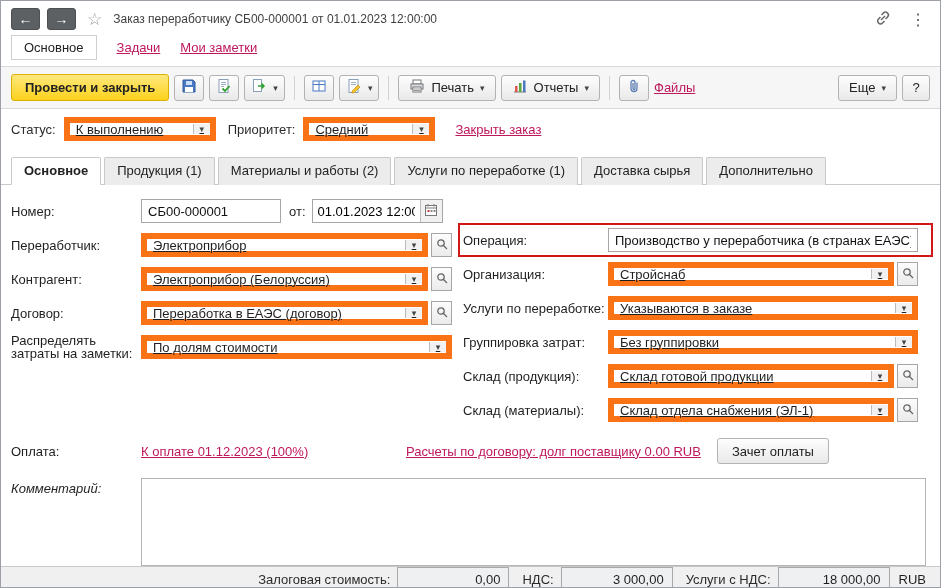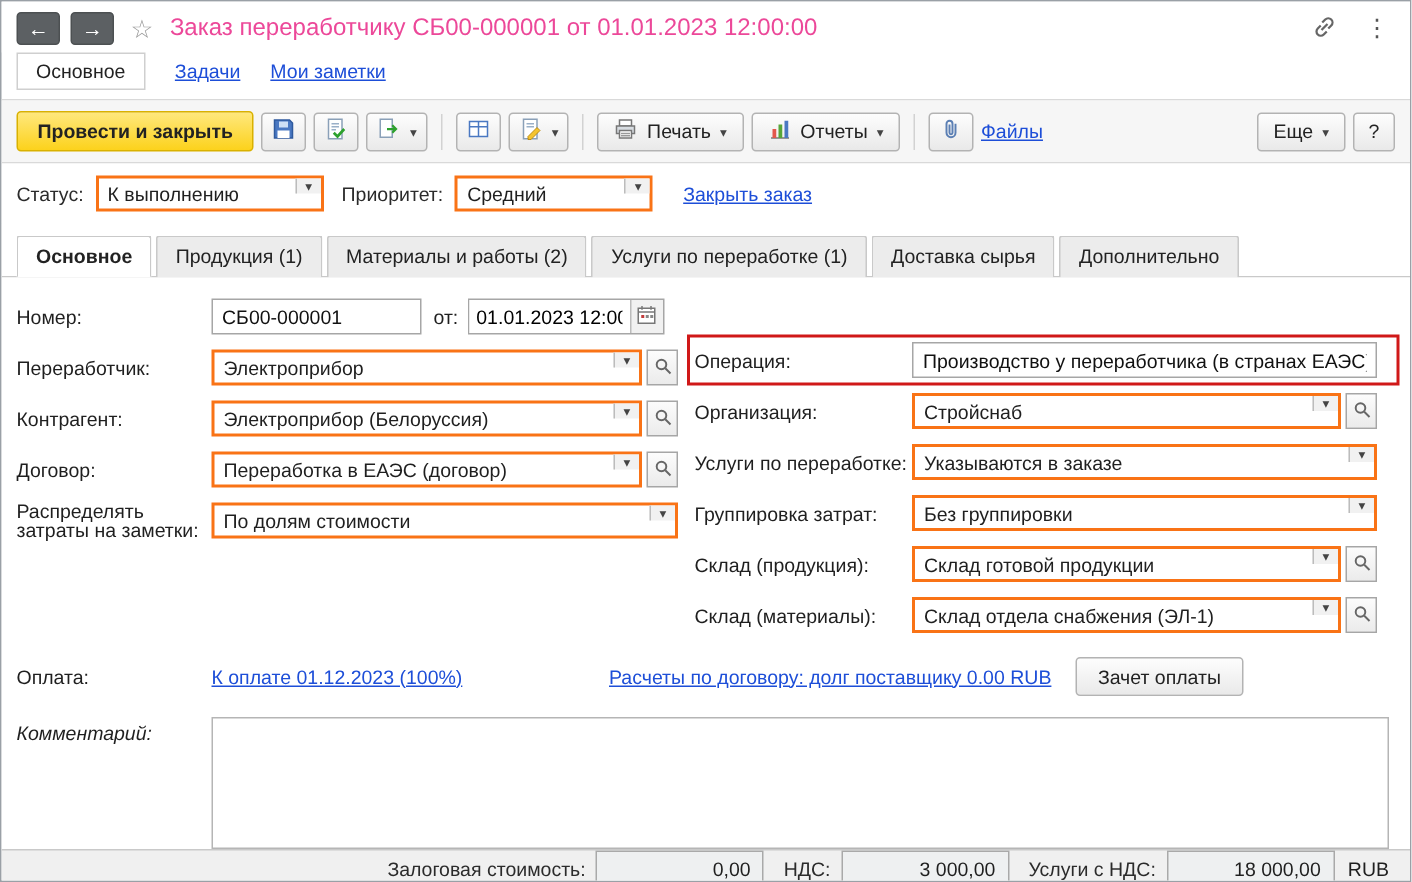--- a/index.html
+++ b/index.html
@@ -6,49 +6,49 @@
   html,body { background:#e9e9e9; }
   body { font-family: "Liberation Sans", sans-serif; font-size: 13px; color:#1f1f1f; }
   .window { width:941px; height:588px; background:#fff; border:1px solid #9aa0a6;
             display:flex; flex-direction:column; overflow:hidden; }
 
   
   .topbar { display:flex; align-items:center; gap:7px; padding:7px 10px 5px 10px; background:#fff; }
   .nav-btn { width:29px; height:22px; background:#5c6063; border:1px solid #4c5052; border-radius:3px;
              color:#fff; display:flex; align-items:center; justify-content:center; font-size:14px; cursor:pointer; }
   .star { font-size:17px; color:#9a9a9a; margin-left:4px; cursor:pointer; }
-  .title { font-size:16px; color:#ec4899; margin-left:4px; white-space:nowrap; overflow:hidden; }
+  .title { font-size:12px; color:#404040; margin-left:4px; white-space:nowrap; overflow:hidden; }
   .top-actions { margin-left:auto; display:flex; align-items:center; gap:14px; }
   .kebab { font-size:16px; color:#555; cursor:pointer; padding:0 4px; }
 
   
   .sectionbar { display:flex; align-items:center; gap:20px; padding:0 10px 6px 10px; border-bottom:1px solid #d9d9d9; }
   .section-active { border:1px solid #cfcfcf; background:#fff; padding:4px 12px; color:#222; cursor:pointer; }
-  a.link { color:#1d4ed8; text-decoration:underline; cursor:pointer; }
+  a.link { color:#be185d; text-decoration:underline; cursor:pointer; }
 
   
   .toolbar { display:flex; align-items:center; gap:5px; padding:7px 10px; background:#f6f6f6;
              border-bottom:1px solid #d9d9d9; }
   .btn { display:inline-flex; align-items:center; gap:6px; height:26px; padding:0 10px;
          background:linear-gradient(#fdfdfd,#e9e9e9); border:1px solid #b3b3b3; border-radius:3px;
          color:#222; cursor:pointer; font-size:13px;text-align:center; }
   .btn-yellow { font-weight:bold; background:linear-gradient(#ffe87d,#fcd21c); border:1px solid #d9b100;
                 height:27px; padding:0 13px; }
   .icon-btn { padding:0 6px; }
   .dd-arrow { font-size:9px; color:#444; }
   .sep { width:1px; height:24px; background:#d2d2d2; margin:0 4px; }
   .spacer { flex:1; }
   .help-btn { width:28px; justify-content:center; }
 
   
   .statusrow { display:flex; align-items:center; gap:8px; padding:8px 10px; background:#fff; }
   .lbl { color:#2b2b2b; white-space:nowrap; }
 
   
-  .combo { display:flex; align-items:flex-start; height:24px; border:2px solid #f97316; background:#fff; cursor:pointer; }
+  .combo { display:flex; align-items:center; height:24px; border:6px solid #f97316; background:#fff; cursor:pointer;text-decoration:underline; }
   .combo .val { flex:1; padding:3px 6px; white-space:nowrap; overflow:hidden; }
   .combo .dd { width:17px; border-left:1px solid #bcbcbc; background:#f1f1f1; display:flex;
                align-items:center; justify-content:center; font-size:9px; color:#444; }
   .tinput { height:24px; border:1px solid #a6a6a6; padding:0 6px; font-family:inherit; font-size:13px; color:#111; background:#fff; }
   .open-btn { width:21px; height:24px; margin-left:3px; border:1px solid #a6a6a6;
               background:linear-gradient(#fcfcfc,#ebebeb); display:flex; align-items:center; justify-content:center; cursor:pointer; }
   .datewrap { display:flex; height:24px; border:1px solid #a6a6a6; background:#fff; }
   .datewrap input { border:none; width:107px; padding:0 5px; font-family:inherit; font-size:13px; }
   .cal-btn { width:22px; border-left:1px solid #bcbcbc; background:#f1f1f1; display:flex; align-items:center; justify-content:center; cursor:pointer; }
 

